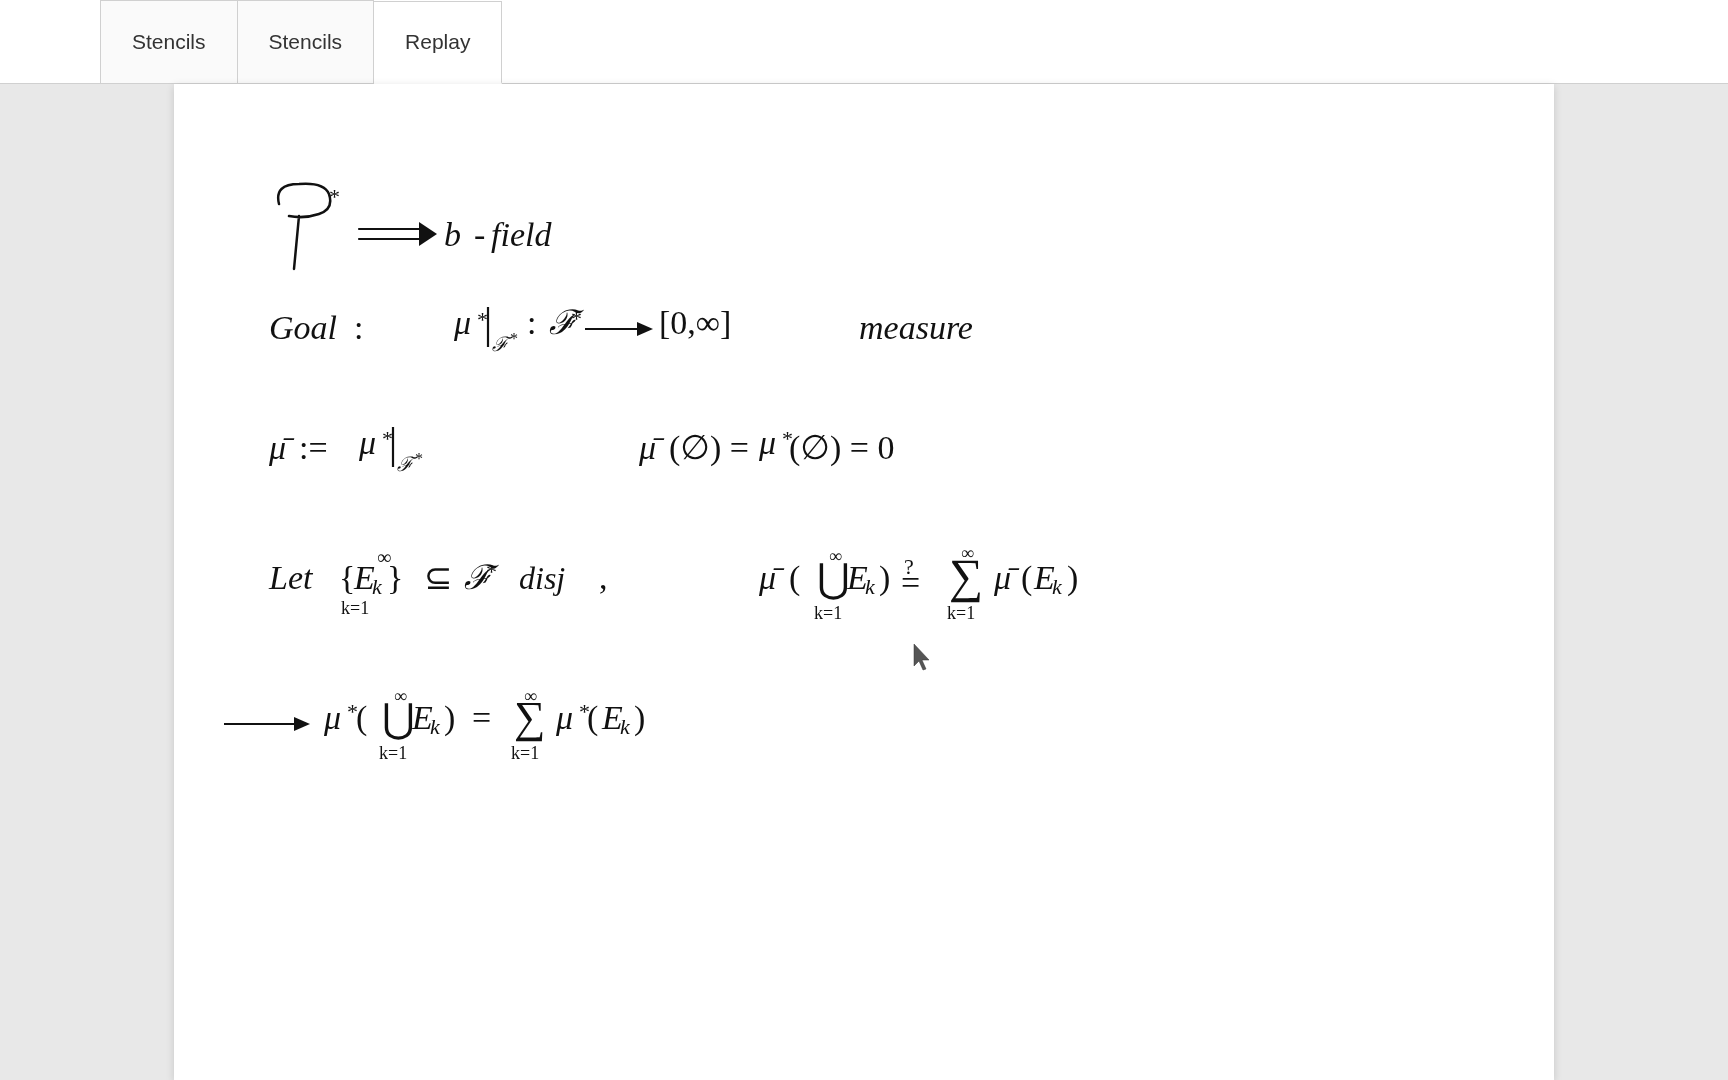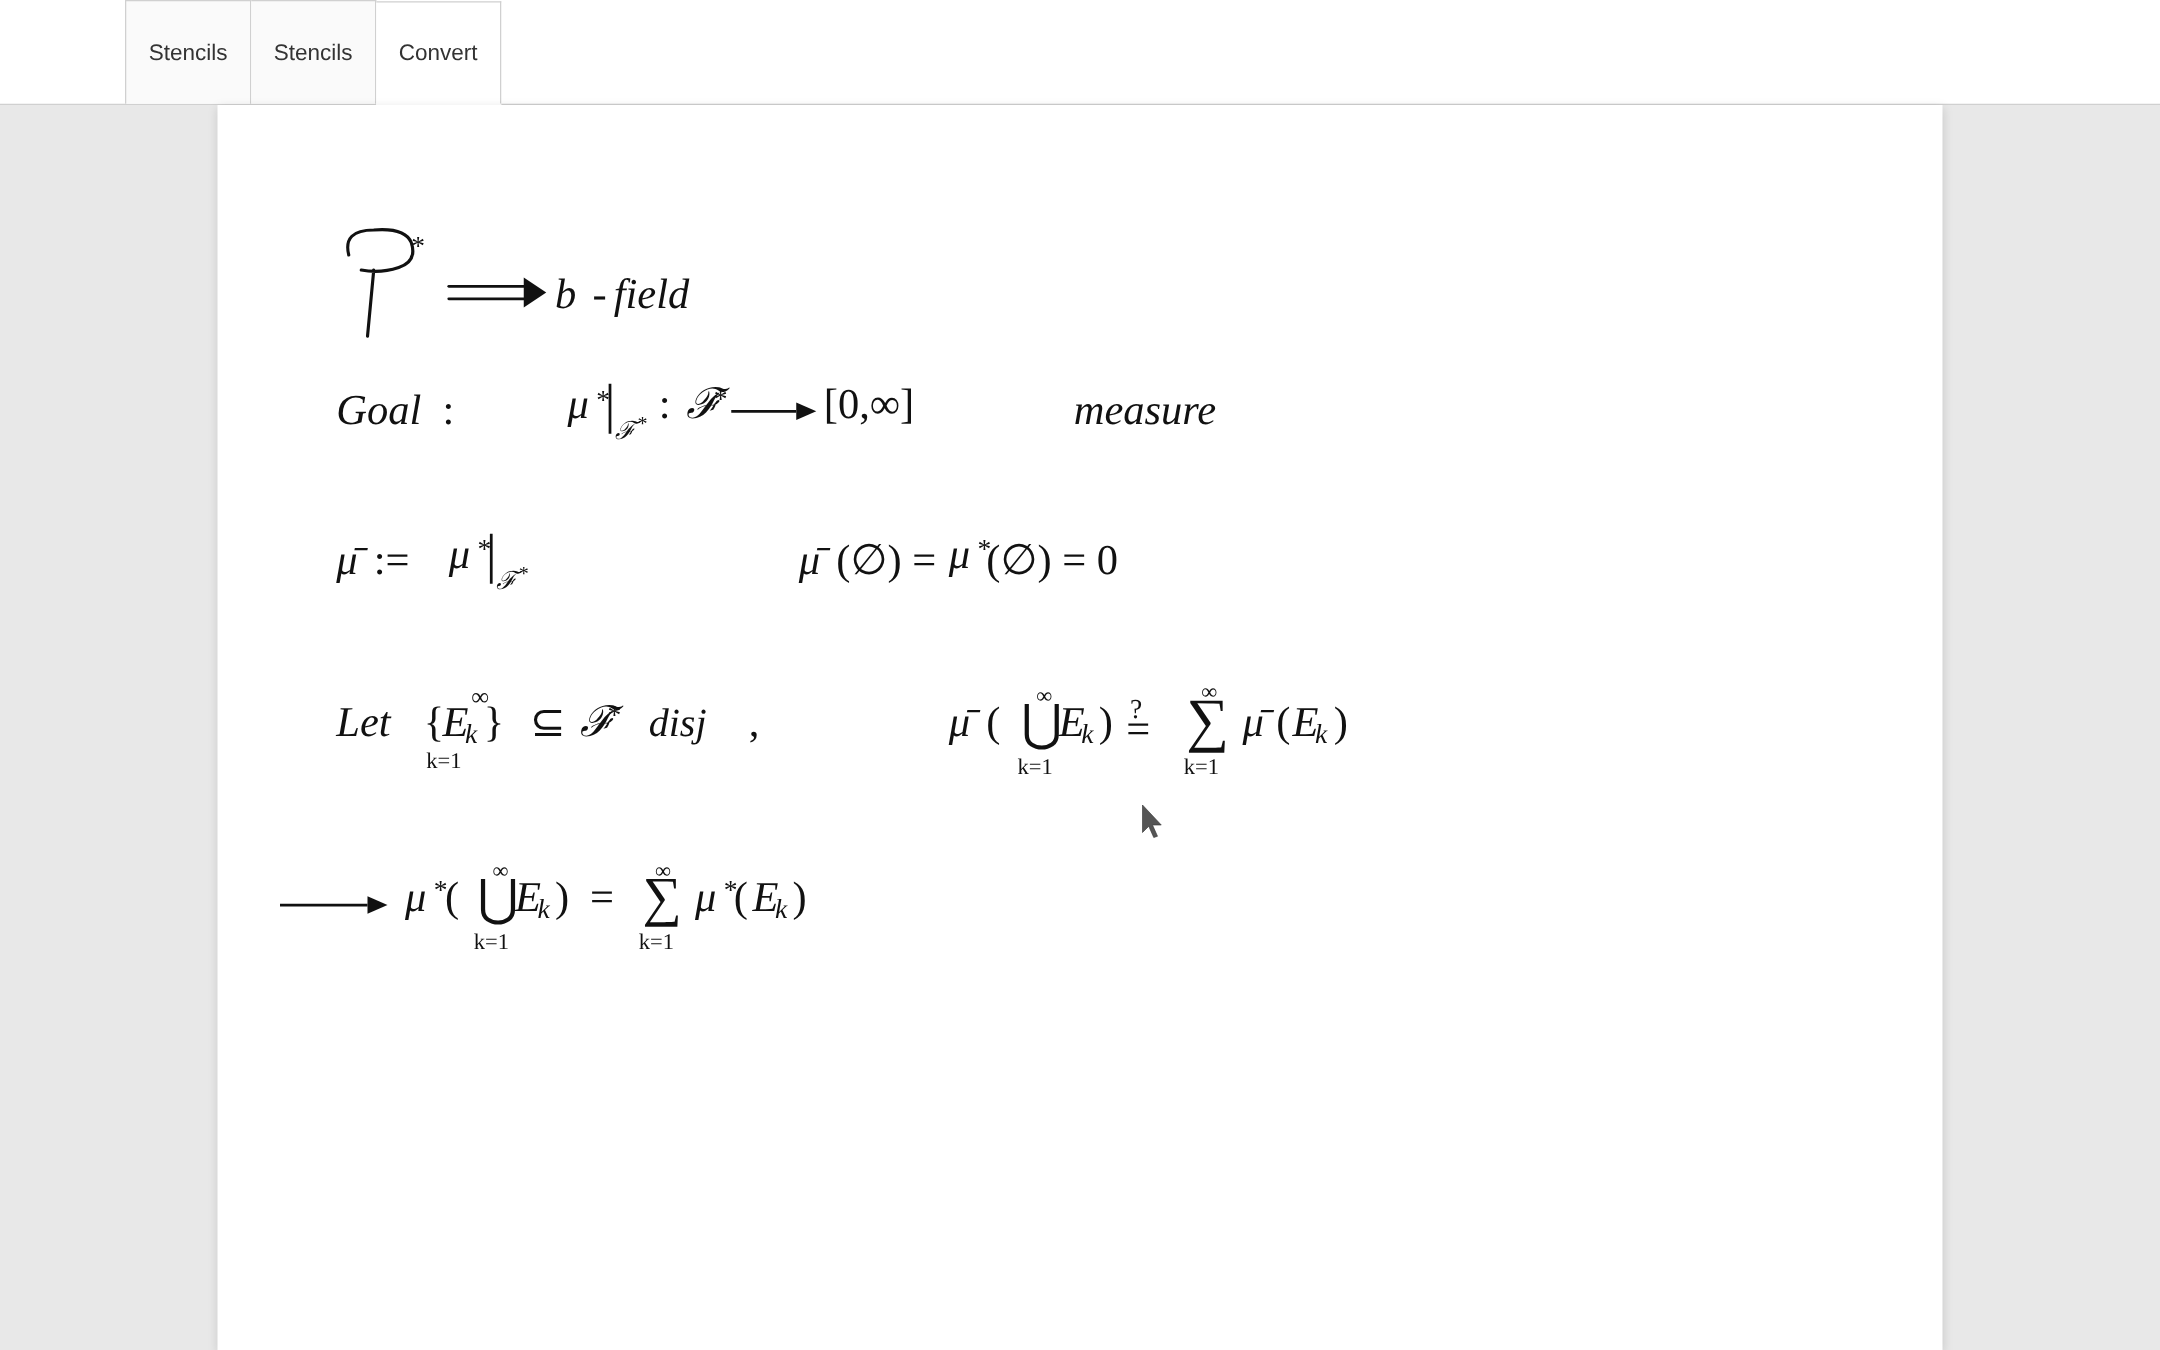--- a/index.html
+++ b/index.html
@@ -21,22 +21,22 @@
       height: 84px;
       padding: 0;
       position: relative;
     }
 
     .tab {
       display: flex;
       align-items: center;
       justify-content: center;
       height: 100%;
-      padding: 0 18px;
-      font-size: 18px;
+      padding: 0 31px;
+      font-size: 21px;
       color: #333;
       cursor: pointer;
       border-right: 1px solid #d0d0d0;
       border-top: 1px solid #d0d0d0;
       background: #fafafa;
       user-select: none;
     }
 
     .tab:first-child {
       border-left: 1px solid #d0d0d0;
@@ -87,21 +87,21 @@
       width: 100%;
       height: 100%;
     }
   </style>
 </head>
 <body>
 
 <div class="toolbar">
   <div class="tab">Stencils</div>
   <div class="tab">Stencils</div>
-  <div class="tab active">Convert</div>
+  <div class="tab active">Replay</div>
 </div>
 
 <div class="canvas-area">
   <div class="whiteboard">
     <div class="math-content">
       <svg viewBox="0 0 1380 996" xmlns="http://www.w3.org/2000/svg">
 
         <g transform="translate(95, 90)" stroke="#111" stroke-width="2.2" fill="none" stroke-linecap="round" stroke-linejoin="round">
 
           <path d="M10,30 Q5,10 30,10 Q55,8 60,20 Q65,35 50,40 Q35,45 20,42 M30,42 L25,95" stroke-width="2.5"></path>

